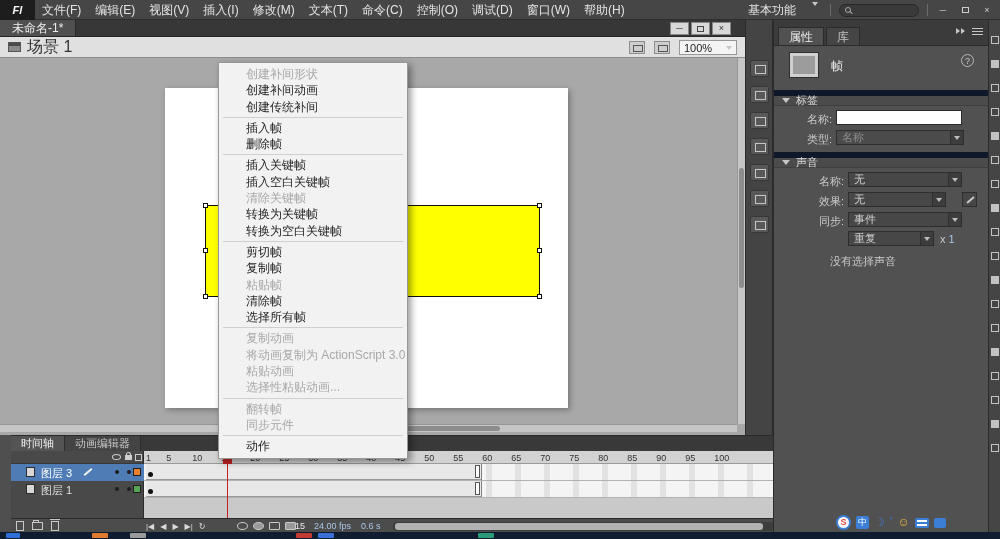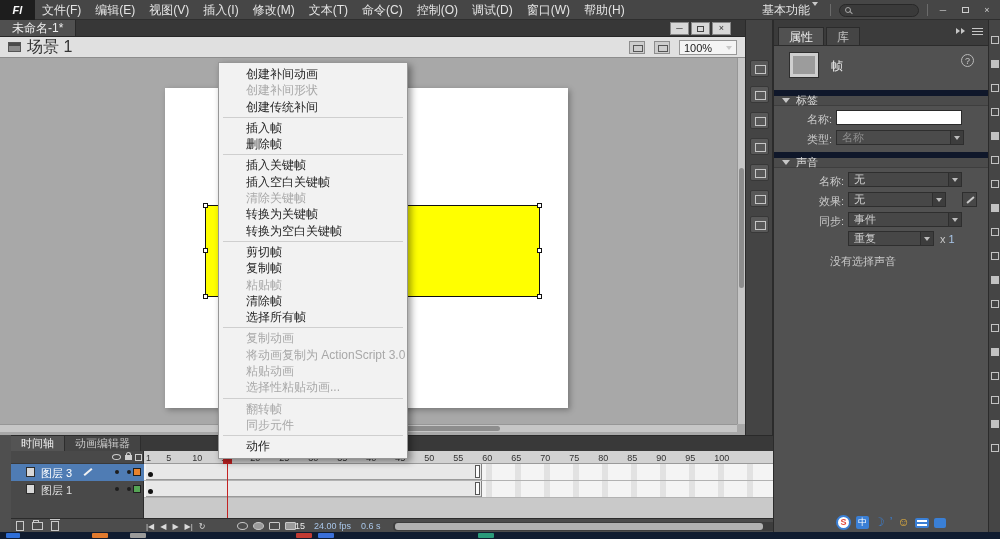--- a/index.html
+++ b/index.html
@@ -5,21 +5,21 @@
   *{box-sizing:border-box;margin:0;padding:0;}
   html,body{width:1000px;height:539px;overflow:hidden;}
   body{font-family:"Liberation Sans","DejaVu Sans",sans-serif;font-size:12px;}
   #app{position:relative;width:1000px;height:539px;background:#4f4f4f;overflow:hidden;}
 
   
   .menubar{position:absolute;left:0;top:0;width:1000px;height:20px;background:#464646;border-bottom:1px solid #2e2e2e;display:flex;align-items:center;color:#e4e4e4;z-index:30;}
   .logo{width:35px;height:20px;background:#1d1d1d;color:#fafafa;font-weight:bold;font-size:11px;font-style:italic;display:flex;align-items:center;justify-content:center;}
   .menu-item{padding:0 7px;line-height:20px;font-size:12px;white-space:nowrap;cursor:default;}
   .menubar-right{position:absolute;right:6px;top:0;height:20px;display:flex;align-items:center;gap:8px;}
-  .workspace-btn{display:flex;align-items:flex-start;gap:2px;color:#e4e4e4;font-size:12px;padding:0 4px;}
+  .workspace-btn{display:flex;align-items:flex-start;gap:16px;color:#e4e4e4;font-size:12px;padding:0 4px;}
   .caret-down{width:0;height:0;border-left:3px solid transparent;border-right:3px solid transparent;border-top:4px solid #c9c9c9;}
   .vsep{width:1px;height:12px;background:#6b6b6b;}
   .search-box{width:80px;height:13px;background:#3a3a3a;border:1px solid #282828;border-radius:7px;display:flex;align-items:center;gap:4px;padding:0 5px;}
   .mag-icon{width:6px;height:6px;border:1px solid #a6a6a6;border-radius:50%;position:relative;flex:none;}
   .mag-icon::after{content:"";position:absolute;width:4px;height:1px;background:#a6a6a6;transform:rotate(45deg);right:-3px;bottom:-1px;}
   .win-btn{width:14px;height:12px;display:flex;align-items:center;justify-content:center;color:#cdcdcd;font-size:9px;line-height:1;}
   .ico-restore{width:7px;height:6px;border:1px solid #cdcdcd;}
 
   
   .doc-row{position:absolute;left:0;top:20px;width:745px;height:17px;background:#373737;border-bottom:1px solid #262626;z-index:5;}
@@ -442,22 +442,22 @@
       <span class="ctl-frame">15</span>
       <span class="ctl-fps">24.00 fps</span>
       <span class="ctl-time">0.6 s</span>
       <div class="ctl-scroll">
           <i class="ctl-scroll-thumb"></i>
         </div>
     </div>
   </div>
 
   <div class="context-menu">
+      <div class="cm-item disabled">创建补间形状</div>
       <div class="cm-item">创建补间动画</div>
-      <div class="cm-item disabled">创建补间形状</div>
       <div class="cm-item">创建传统补间</div>
       <div class="cm-sep"></div>
       <div class="cm-item">插入帧</div>
       <div class="cm-item">删除帧</div>
       <div class="cm-sep"></div>
       <div class="cm-item">插入关键帧</div>
       <div class="cm-item">插入空白关键帧</div>
       <div class="cm-item disabled">清除关键帧</div>
       <div class="cm-item">转换为关键帧</div>
       <div class="cm-item">转换为空白关键帧</div>

